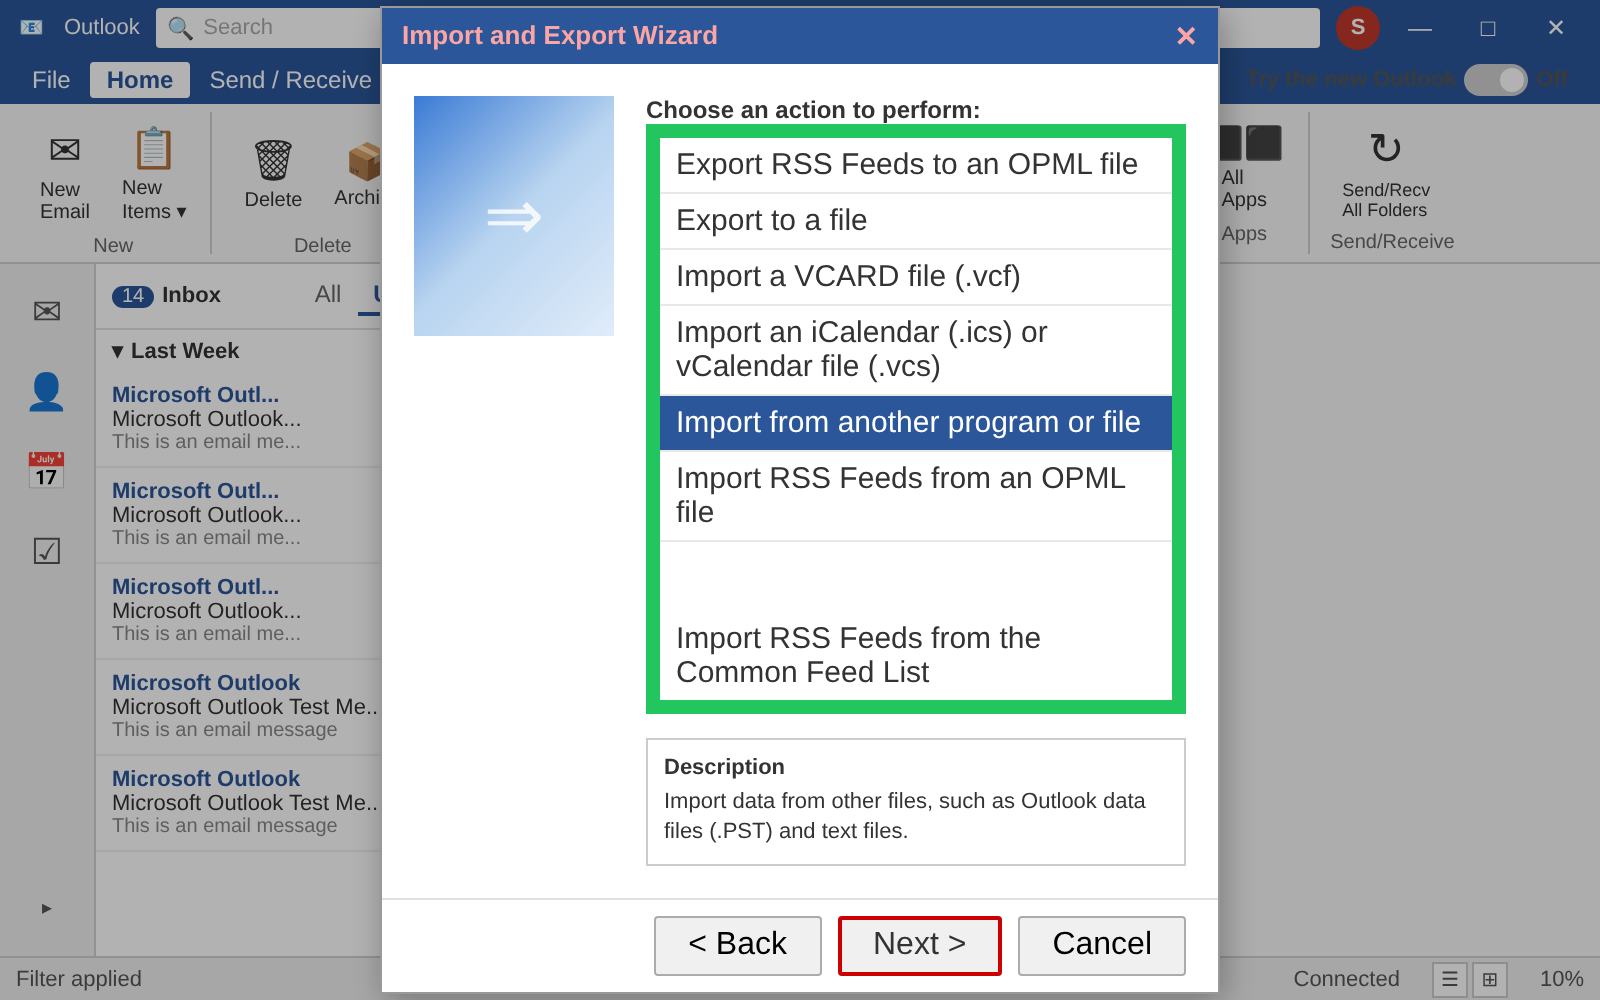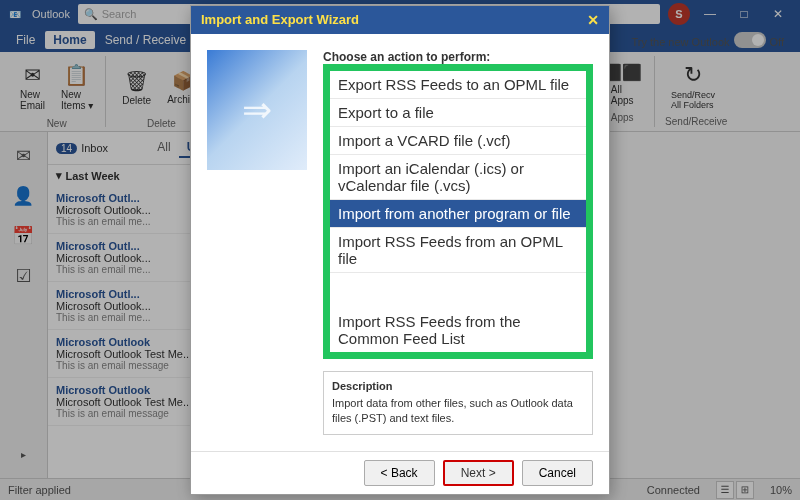--- a/index.html
+++ b/index.html
@@ -89,21 +89,21 @@
       cursor: pointer;
       border-radius: 2px;
       font-size: 11px;
       color: #333;
       gap: 4px;
       height: 20px;
       white-space: nowrap;
     }
 
     
-    .outlook-toggle { margin-left: auto; display: flex; align-items: flex-end; gap: 4px; font-size: 11px; color: #555; padding: 4px 8px; }
+    .outlook-toggle { margin-left: auto; display: flex; align-items: center; gap: 4px; font-size: 11px; color: #555; padding: 4px 8px; font-weight: bold; }
     .toggle-pill { width: 32px; height: 16px; background: #d0d0d0; border-radius: 8px; position: relative; cursor: pointer; }
     .toggle-knob { width: 12px; height: 12px; background: white; border-radius: 50%; position: absolute; top: 2px; right: 2px; }
 
     
     .main-area { display: flex; height: calc(500px - 28px - 24px - 80px - 22px); }
 
     
     .sidebar-nav {
       width: 48px;
       background: #f0f0f0;
@@ -195,21 +195,21 @@
     }
     .modal {
       background: white;
       border: 1px solid #999;
       box-shadow: 2px 4px 16px rgba(0,0,0,0.3);
       width: 420px;
       min-height: 300px;
     }
     .modal-titlebar {
       background: #2b579a;
-      color: #fde047;
+      color: #fca5a5;
       padding: 6px 10px;
       font-size: 13px;
       font-weight: 600;
       display: flex;
       align-items: center;
       justify-content: space-between;
     }
     .modal-close { cursor: pointer; font-size: 14px; }
     .modal-body { display: flex; padding: 16px; gap: 16px; }
     .modal-image {
@@ -248,33 +248,33 @@
     .modal-desc-text { font-size: 11px; color: #333; line-height: 1.4; }
     .modal-footer {
       display: flex;
       justify-content: flex-end;
       padding: 8px 16px;
       gap: 8px;
       border-top: 1px solid #e0e0e0;
     }
     .modal-btn {
       padding: 4px 16px;
-      font-size: 12px;
+      font-size: 16px;
       cursor: pointer;
       border: 1px solid #ababab;
       background: #f0f0f0;
       border-radius: 2px;
     }
     .modal-btn.primary {
       background: #f0f0f0;
       border: 2px solid #c00;
       color: #333;
     }
 
-    .inbox-label { font-size: 11px; font-weight: normal; color: #333; }
+    .inbox-label { font-size: 11px; font-weight: bold; color: #333; }
   </style>
 </head>
 <body>
 
 <div class="title-bar">
   <div class="title-bar-controls">
     <div class="title-bar-icon">📧</div>
     <span style="font-size:11px;color:white;margin-left:4px;">Outlook</span>
   </div>
   <div class="title-bar-search">

